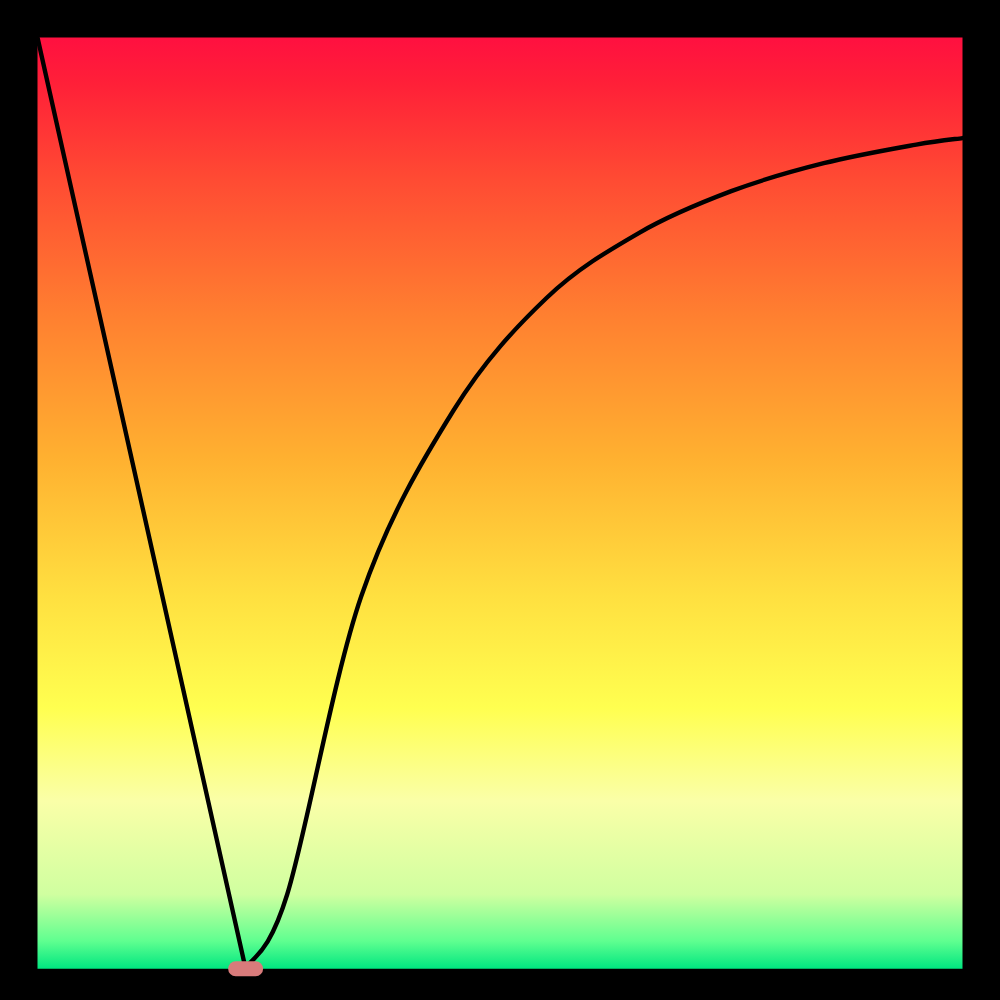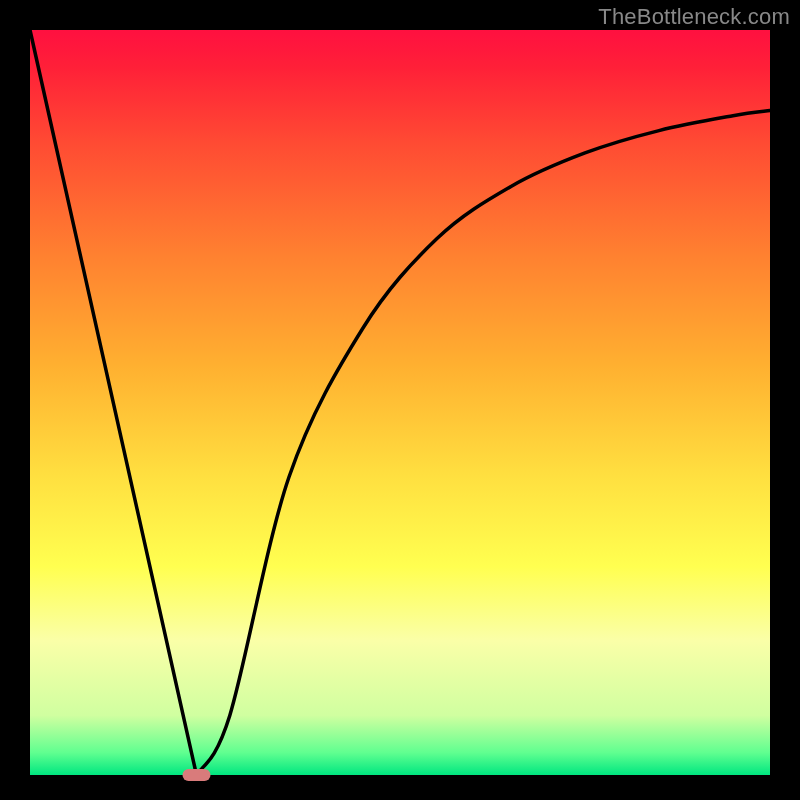--- a/index.html
+++ b/index.html
@@ -26,21 +26,20 @@
     font-weight: 500;
     z-index: 5;
     letter-spacing: 0.2px;
   }
   svg { display: block; }
 </style>
 </head>
 <body>
 
 <div class="chart-container">
-  <div class="watermark">TheBottleneck.com</div>
   <svg id="chart-svg" width="800" height="800" viewBox="0 0 800 800">
     <defs>
       <linearGradient id="bg-grad" x1="0" y1="0" x2="0" y2="1">
           <stop offset="0%" stop-color="#ff1040"></stop>
           <stop offset="5%" stop-color="#ff2038"></stop>
           <stop offset="15%" stop-color="#ff4a33"></stop>
           <stop offset="30%" stop-color="#ff8030"></stop>
           <stop offset="45%" stop-color="#ffb030"></stop>
           <stop offset="60%" stop-color="#ffe040"></stop>
           <stop offset="72%" stop-color="#ffff50"></stop>

